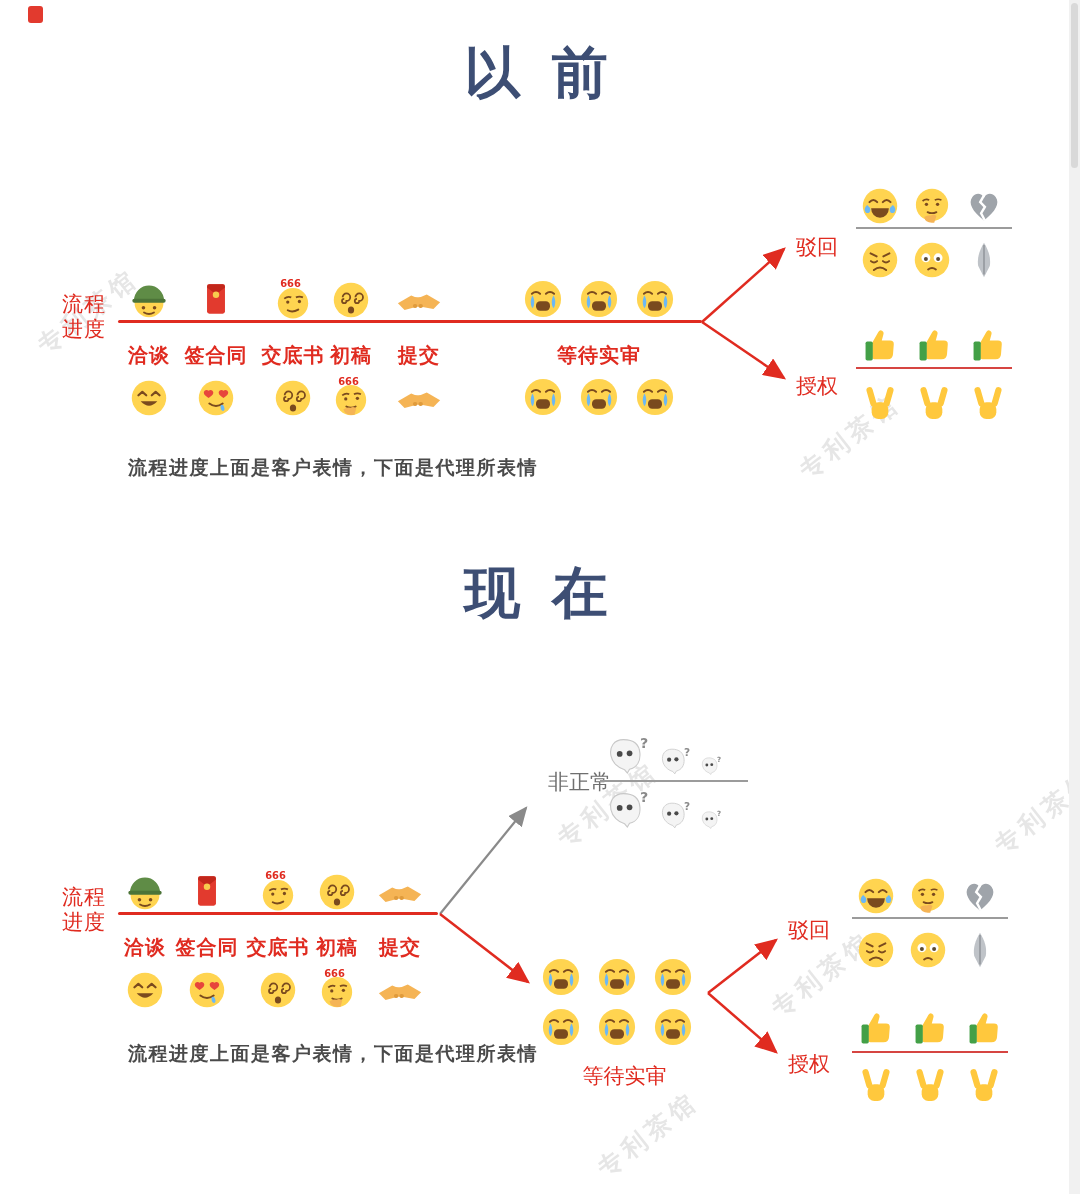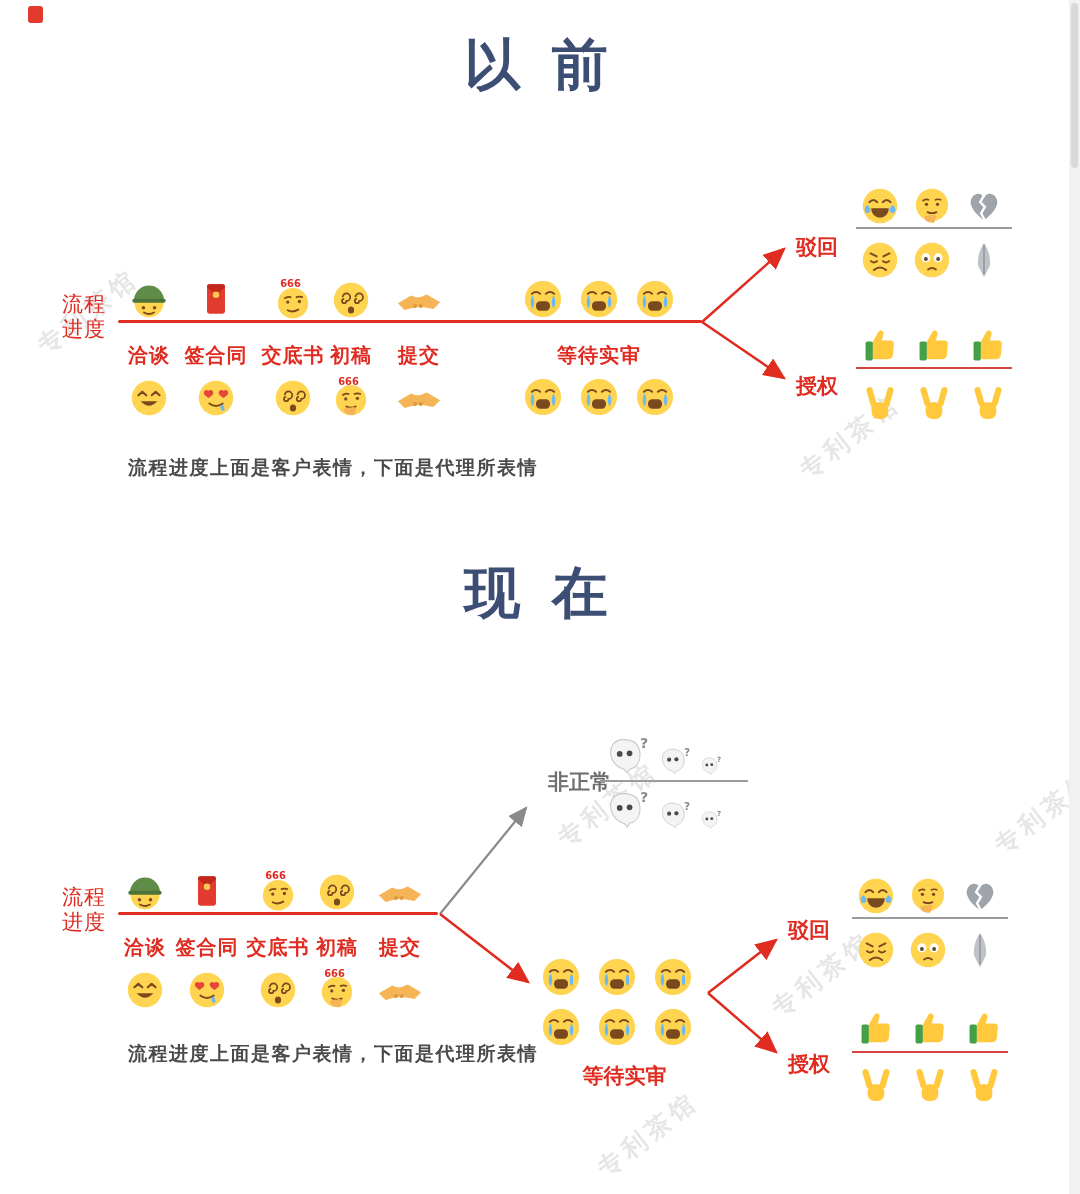--- a/index.html
+++ b/index.html
@@ -8,21 +8,21 @@
        font-family:"Liberation Sans","DejaVu Sans",sans-serif;}
   .abs{position:absolute}
   .title{width:1080px;text-align:center;font-size:56px;font-weight:800;color:#3D4E74;letter-spacing:8px}
   .axis-label{width:50px;font-size:21px;font-weight:400;color:#E02B20;line-height:25px;letter-spacing:1px}
   .timeline{height:3px;background:#E02B20;border-radius:2px}
   .stage{display:flex;flex-direction:column;align-items:center;width:84px}
   .slot{height:44px;display:flex;align-items:flex-end;justify-content:flex-start;gap:14px}
   .slot.agent{margin-top:6px}
   .stage-label{margin-top:22px;height:26px;font-size:20px;font-weight:700;color:#E02B20;white-space:nowrap;letter-spacing:1px}
   .caption{font-size:19px;font-weight:600;color:#4a4a4a;letter-spacing:1.5px}
-  .outcome-label{font-size:21px;font-weight:700;color:#E02B20;white-space:nowrap}
+  .outcome-label{font-size:21px;font-weight:400;color:#E02B20;white-space:nowrap}
   .outcome-label.gray{color:#6f6f6f}
   .sep{height:2px;background:#9b9b9b}
   .sep.red{background:#D64541}
   .row{display:flex;align-items:flex-end;gap:12px}
   .row.wide{gap:14px}
   .row.ghosts{gap:7px}
   .center-label{text-align:center}
   .emoji{display:inline-block;width:40px;height:40px;line-height:0}
   .emoji svg{width:100%;height:100%;display:block;overflow:visible}
   .emoji text{font-family:"DejaVu Sans",sans-serif}
@@ -66,21 +66,21 @@
     <line x1="440" y1="914" x2="526" y2="808" stroke="#8a8a8a" stroke-width="2.2" marker-end="url(#mg)"></line>
     <line x1="440" y1="914" x2="528" y2="982" stroke="#E02B20" stroke-width="2.5" marker-end="url(#mr)"></line>
     <line x1="708" y1="993" x2="776" y2="940" stroke="#E02B20" stroke-width="2.5" marker-end="url(#mr)"></line>
     <line x1="708" y1="993" x2="776" y2="1052" stroke="#E02B20" stroke-width="2.5" marker-end="url(#mr)"></line>
   </svg>
 
   <div class="abs corner-mark" style="left:28px;top:6px"></div>
   <div class="abs scroll-track"></div>
   <div class="abs scroll-thumb"></div>
 
-  <h1 class="abs title" style="left:0;top:28px">以 前</h1>
+  <h1 class="abs title" style="left:0;top:36px">以 前</h1>
 
   <div class="abs axis-label" style="left:62px;top:291px">流程进度</div>
   <div class="abs timeline" style="left:118px;top:320px;width:584px"></div>
 
   <div class="abs stage" style="left:107px;top:276px">
     <div class="slot client">
         <span class="emoji e-helmet-face">
           <svg viewBox="0 0 36 36">
             <circle cx="18" cy="20.5" r="13" fill="#FFD450"></circle>
             <path d="M4.5 18.5 a13.5 13.5 0 0 1 27 0 z" fill="#5F8C46"></path>

